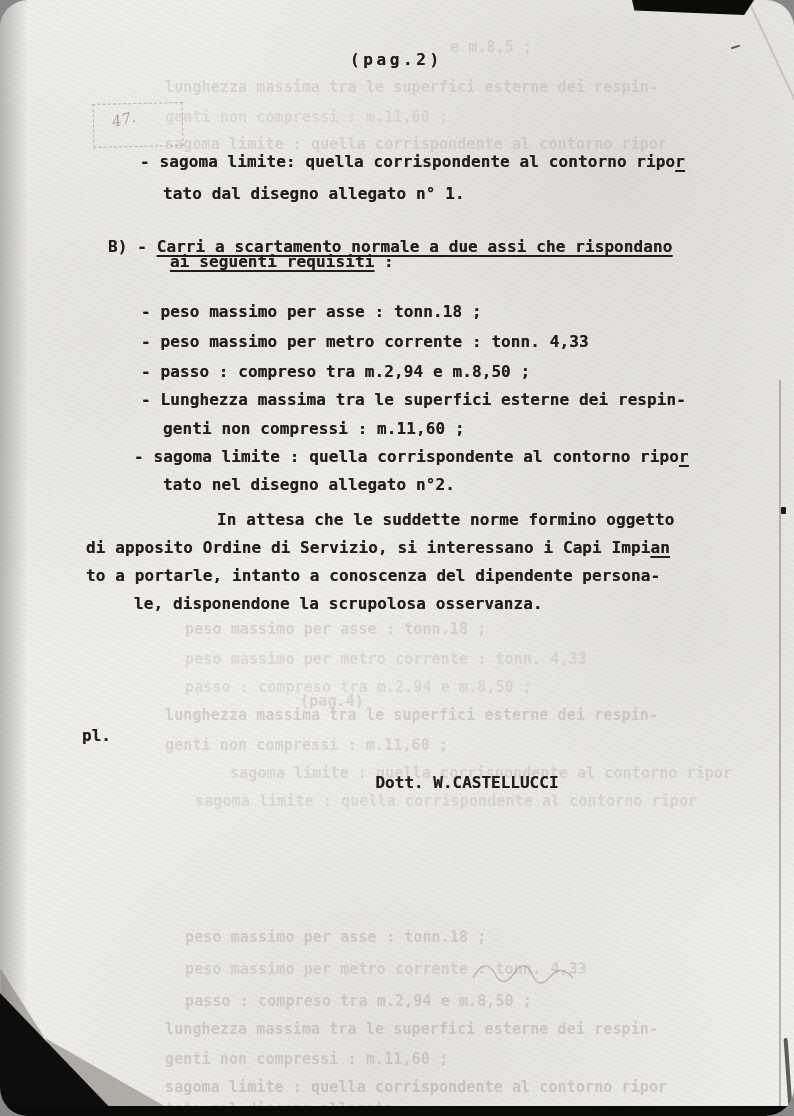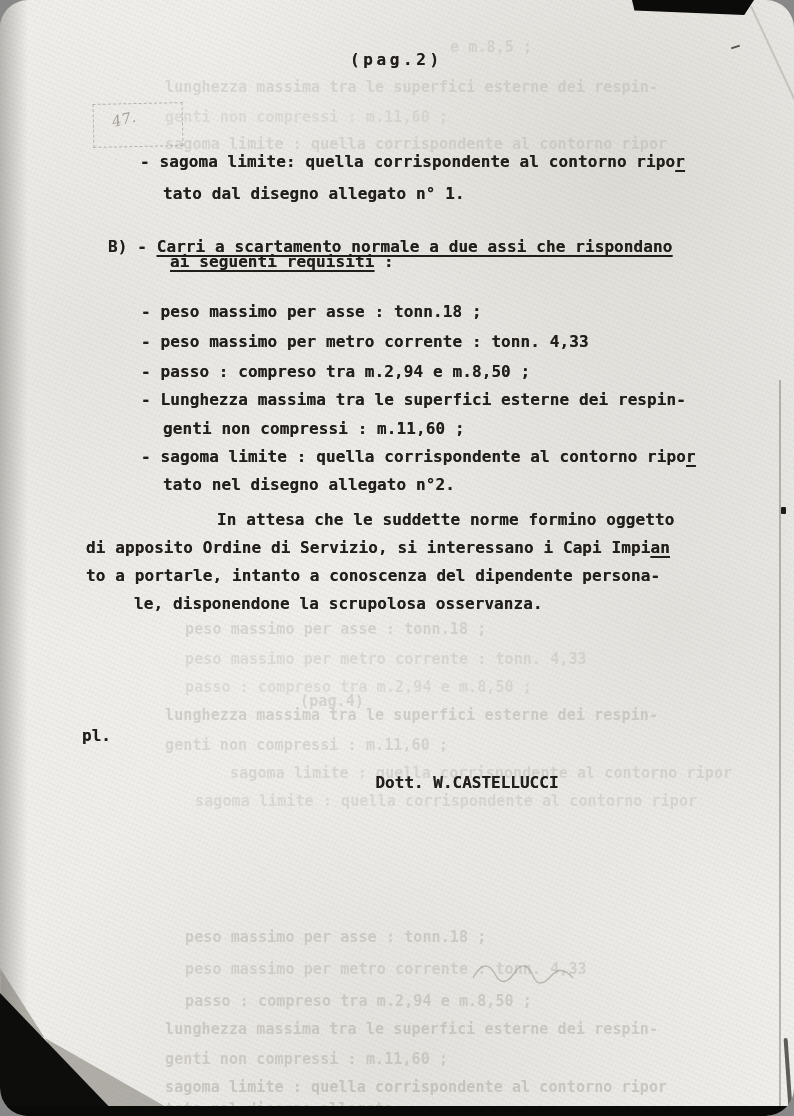--- a/index.html
+++ b/index.html
@@ -112,21 +112,21 @@
   <div id="body-lines">
       <div class="tline" style="left: 140px; top: 152px;"><span>- sagoma limite: quella corrispondente al contorno ripo</span><span class="u">r</span></div>
       <div class="tline" style="left: 163px; top: 184px;"><span>tato dal disegno allegato n° 1.</span></div>
       <div class="tline" style="left: 108px; top: 237px; text-align: center;"><span>B) - </span><span class="u">Carri a scartamento normale a due assi che rispondano</span></div>
       <div class="tline" style="left: 148px; top: 252px; margin-left: 22px;"><span class="u">ai seguenti requisiti</span><span> :</span></div>
       <div class="tline" style="left: 141px; top: 302px;"><span>- peso massimo per asse : tonn.18 ;</span></div>
       <div class="tline" style="left: 141px; top: 332px;"><span>- peso massimo per metro corrente : tonn. 4,33</span></div>
       <div class="tline" style="left: 141px; top: 362px;"><span>- passo : compreso tra m.2,94 e m.8,50 ;</span></div>
       <div class="tline" style="left: 141px; top: 390px;"><span>- Lunghezza massima tra le superfici esterne dei respin-</span></div>
       <div class="tline" style="left: 163px; top: 419px;"><span>genti non compressi : m.11,60 ;</span></div>
-      <div class="tline" style="left: 141px; top: 447px;"><span>- sagoma limite : quella corrispondente al contorno ripo</span><span class="u">r</span></div>
+      <div class="tline" style="left: 134px; top: 447px;"><span>- sagoma limite : quella corrispondente al contorno ripo</span><span class="u">r</span></div>
       <div class="tline" style="left: 163px; top: 475px;"><span>tato nel disegno allegato n°2.</span></div>
       <div class="tline" style="left: 217px; top: 510px;"><span>In attesa che le suddette norme formino oggetto</span></div>
       <div class="tline" style="left: 86px; top: 538px;"><span>di apposito Ordine di Servizio, si interessano i Capi Impi</span><span class="u">an</span></div>
       <div class="tline" style="left: 86px; top: 566px;"><span>to a portarle, intanto a conoscenza del dipendente persona-</span></div>
       <div class="tline" style="left: 86px; top: 594px; margin-left: 48px;"><span>le, disponendone la scrupolosa osservanza.</span></div>
     </div>
   <div id="initials">pl.</div>
 
   <div id="signature">
     <div>Dott. W.CASTELLUCCI</div>

